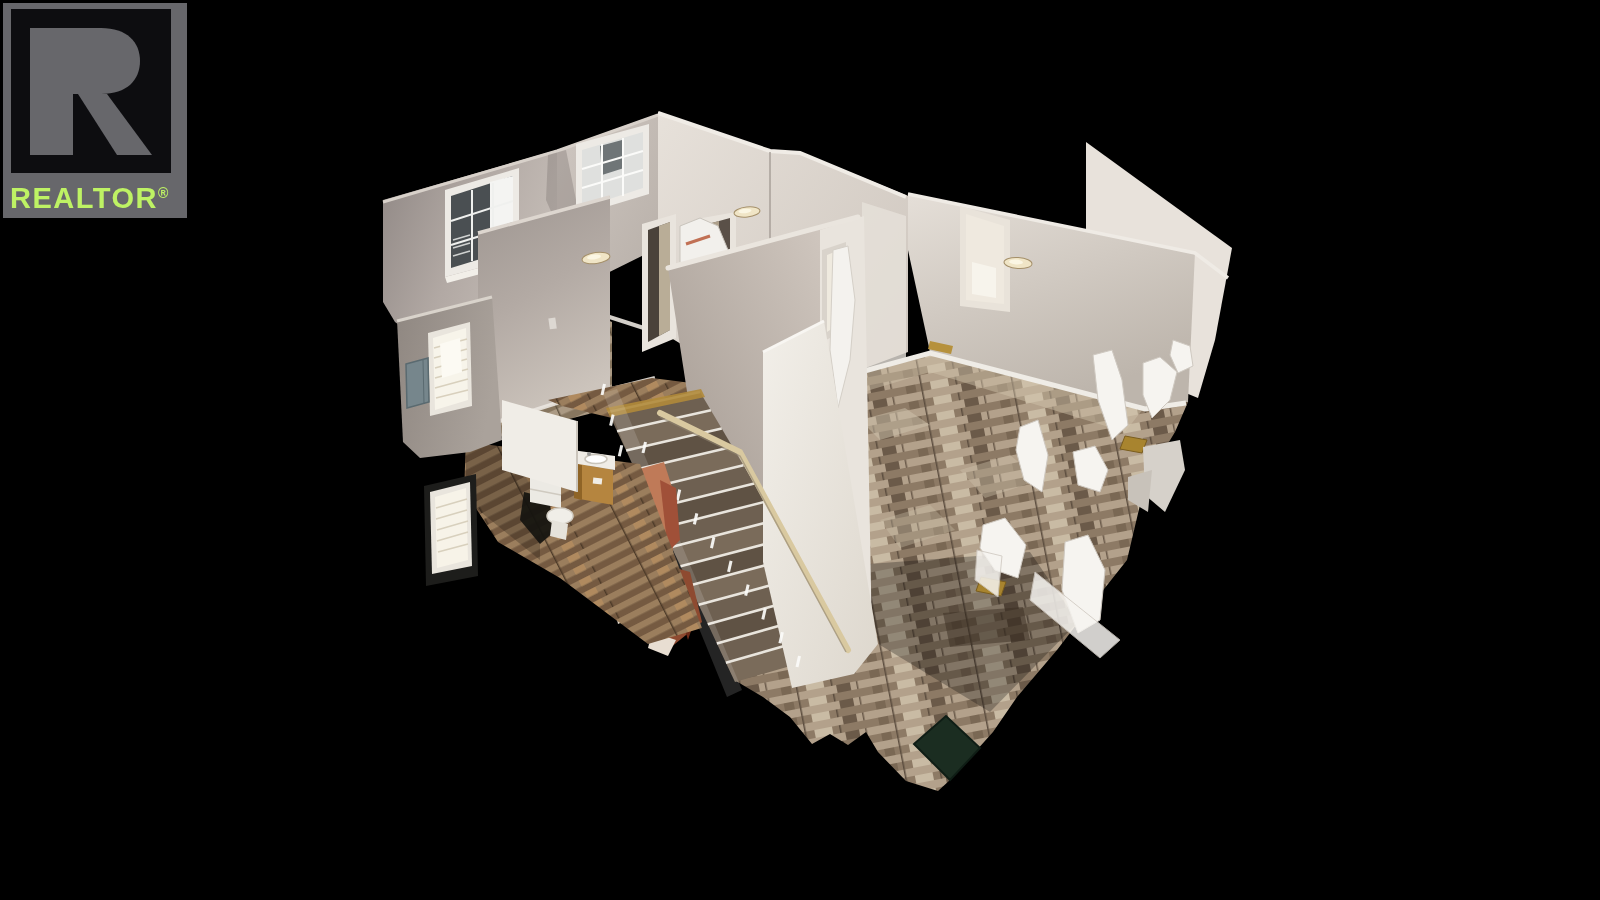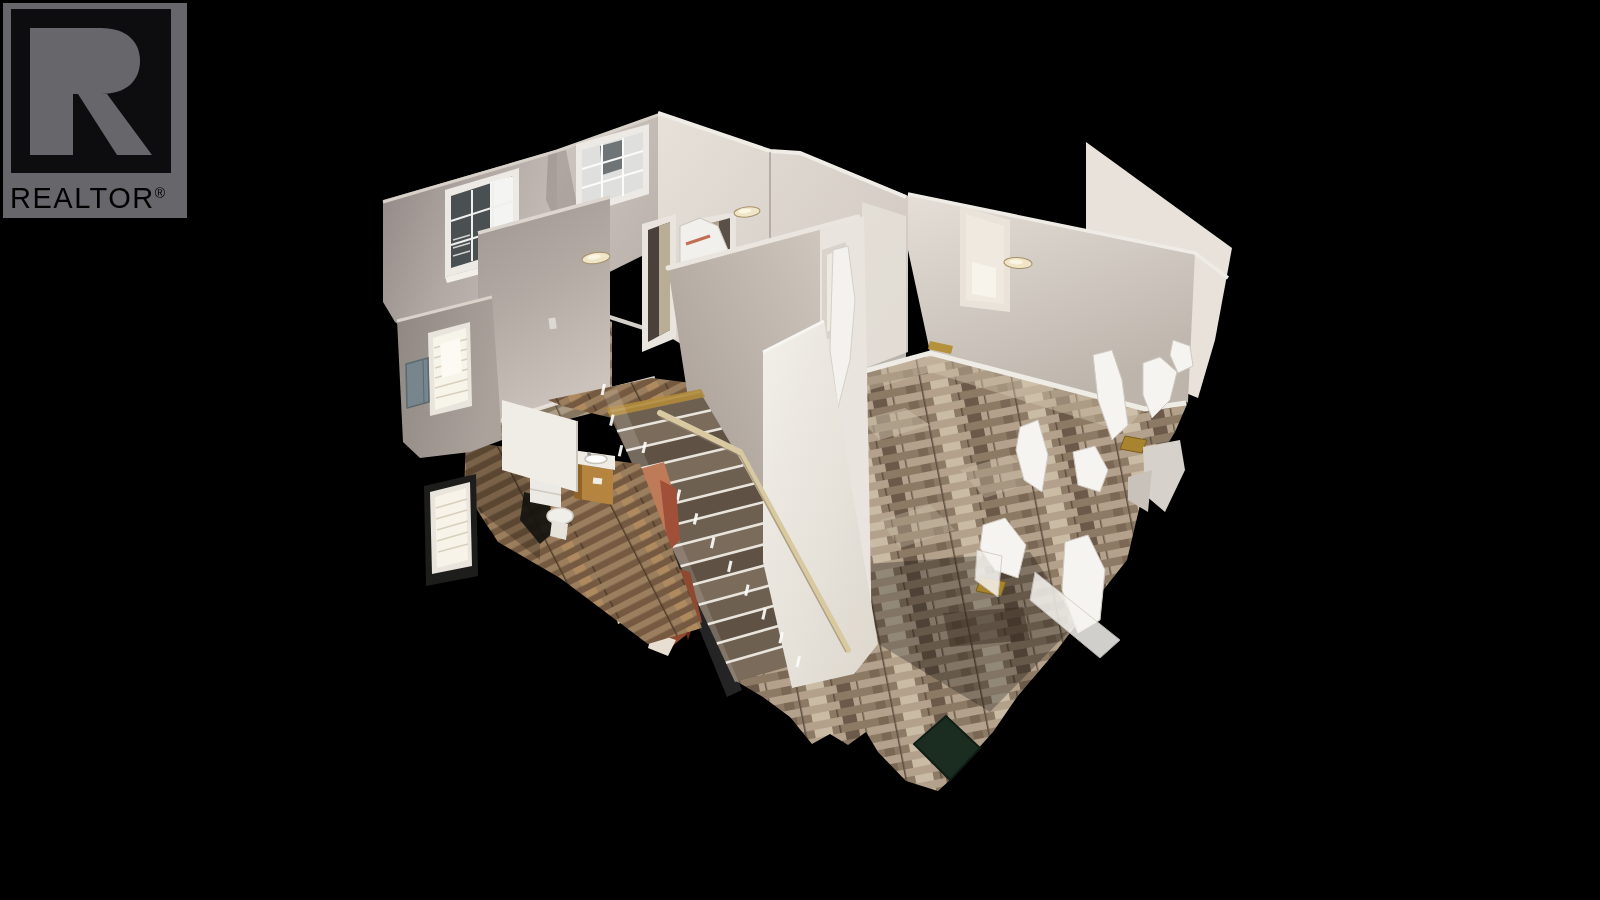--- a/index.html
+++ b/index.html
@@ -3,22 +3,22 @@
 <meta charset="utf-8">
 <style>
   html,body{margin:0;padding:0;background:#000;}
   .stage{position:relative;width:1600px;height:900px;background:#000;overflow:hidden;
          font-family:"Liberation Sans", sans-serif;}
   .scene-svg{position:absolute;left:0;top:0;}
   
   .logo{position:absolute;left:3px;top:3px;width:184px;height:215px;background:#67676b;}
   .logo-box{position:absolute;left:8px;top:6px;width:160px;height:164px;background:#0d0d10;}
   .logo-box svg{position:absolute;left:0;top:0;}
-  .logo-text{position:absolute;left:0;top:172px;width:184px;height:40px;color:#000000;
-             font-size:29px;font-weight:400;letter-spacing:1.5px;line-height:36px;
+  .logo-text{position:absolute;left:0;top:172px;width:184px;height:40px;color:#bef264;
+             font-size:29px;font-weight:700;letter-spacing:1.5px;line-height:36px;
              text-align:left;padding-left:7px;box-sizing:border-box;white-space:nowrap;}
   .logo-text .reg{font-size:14px;vertical-align:10px;letter-spacing:0;}
 </style>
 </head>
 <body>
 
 <div class="stage">
 
 <svg class="scene-svg" width="1600" height="900" viewBox="0 0 1600 900">
   <defs>

